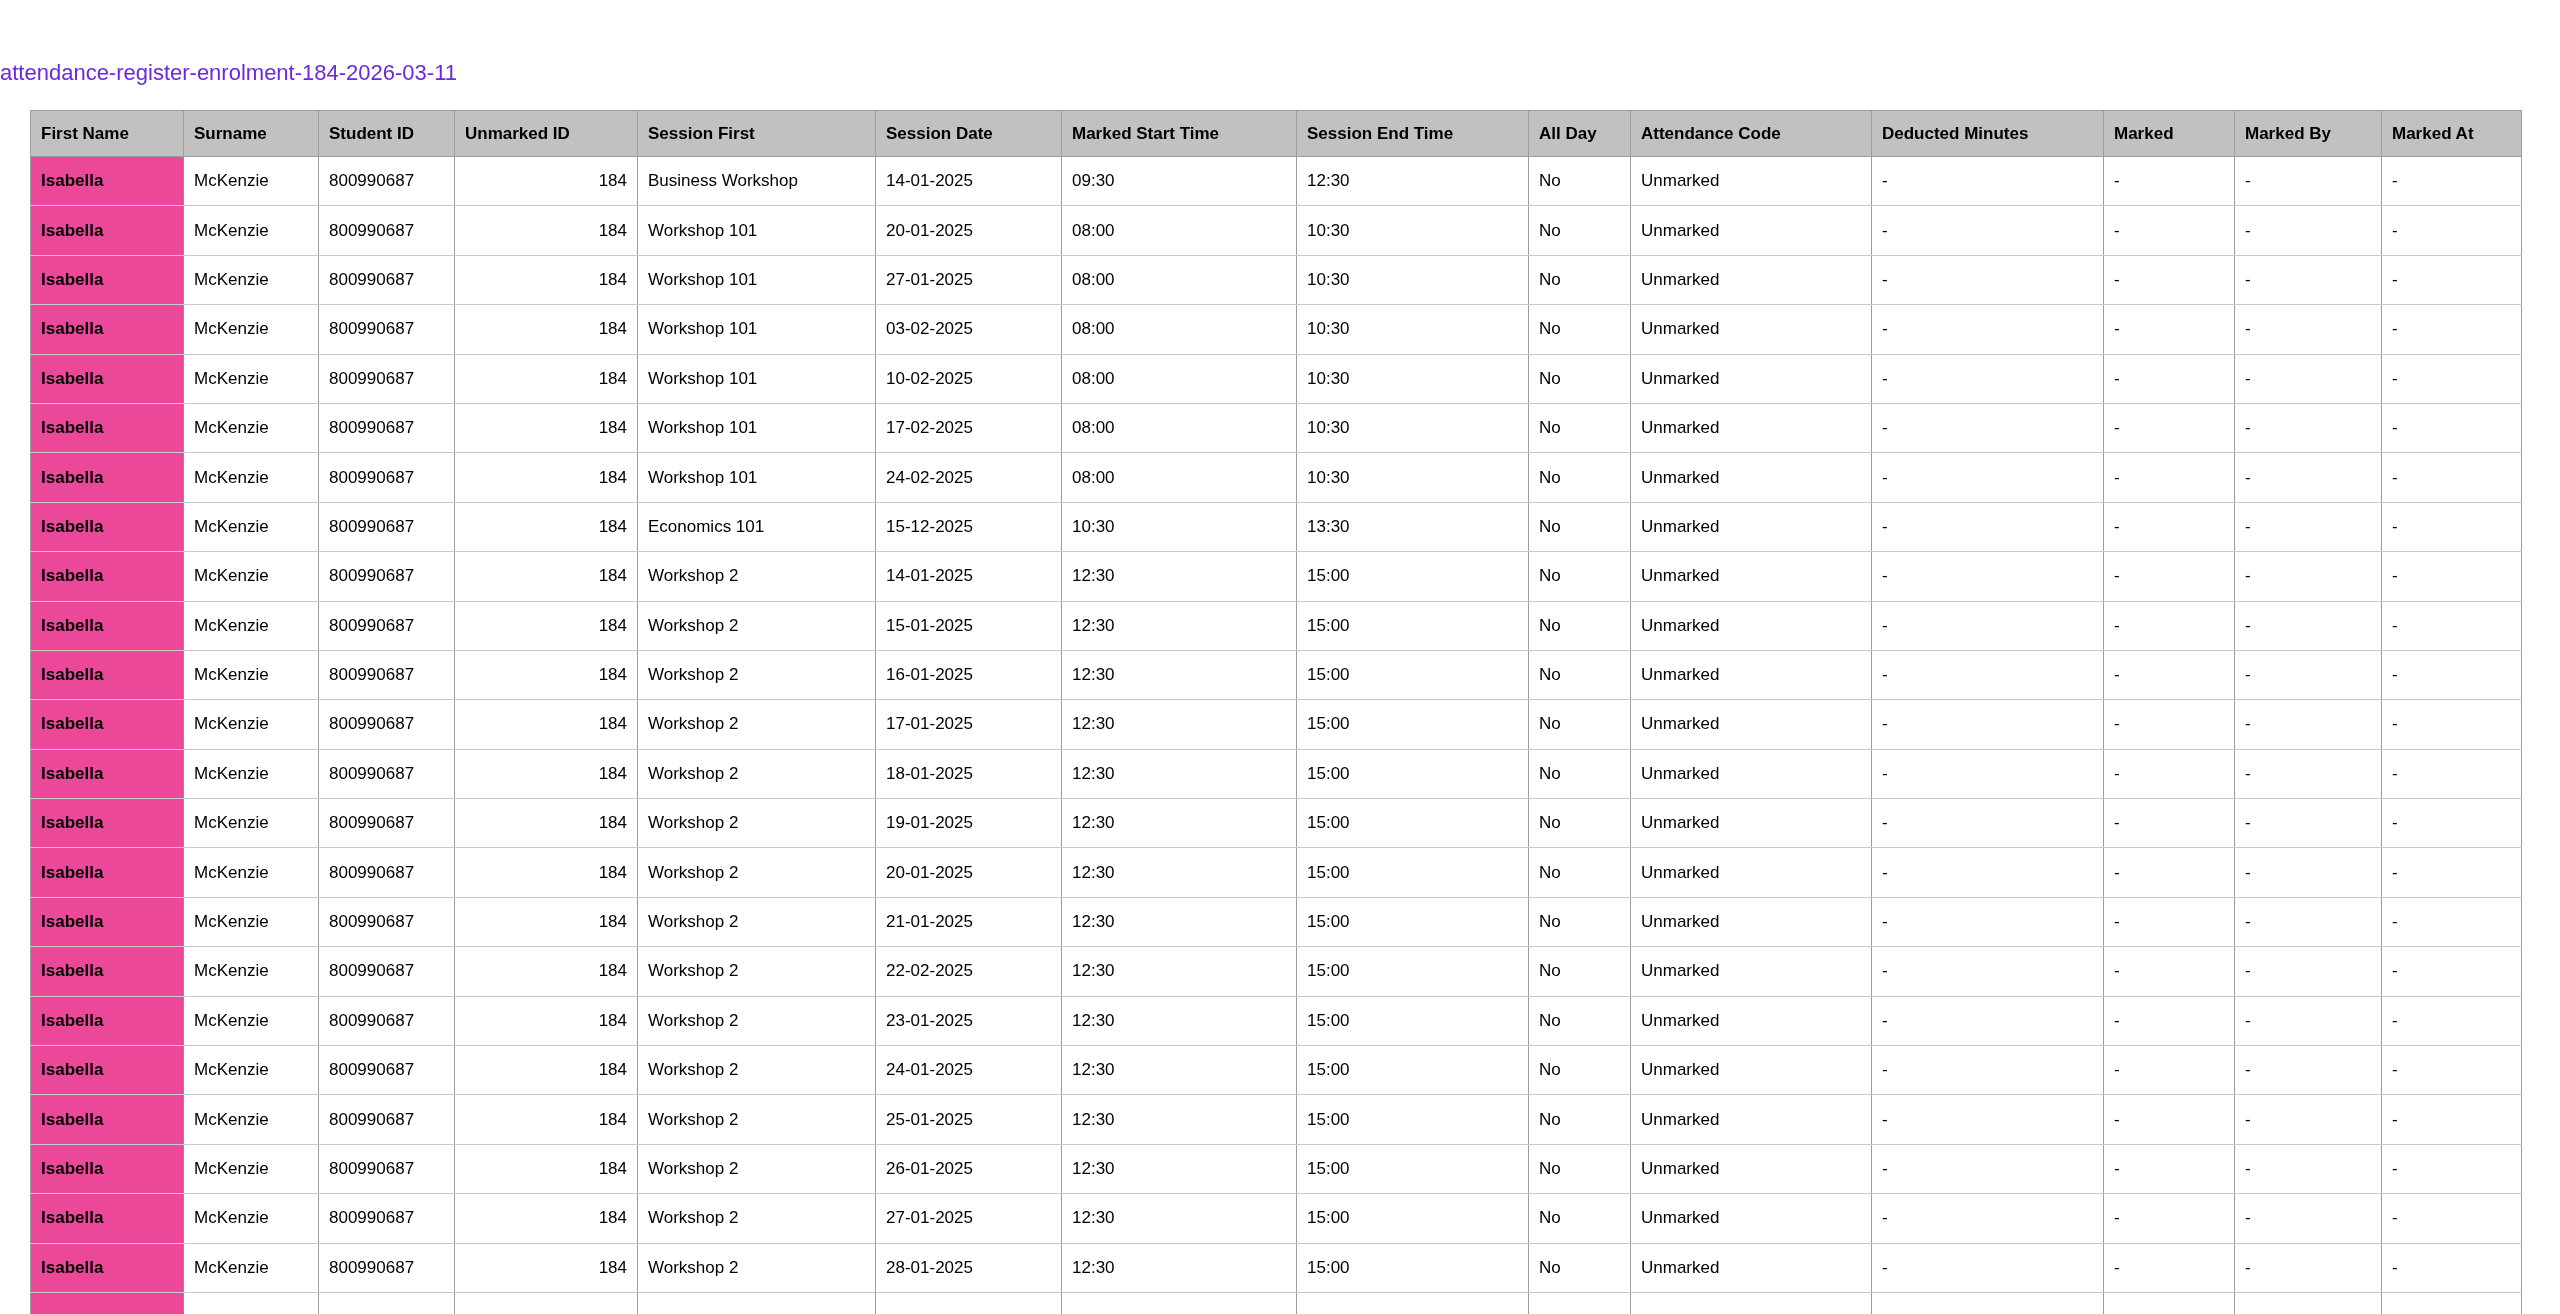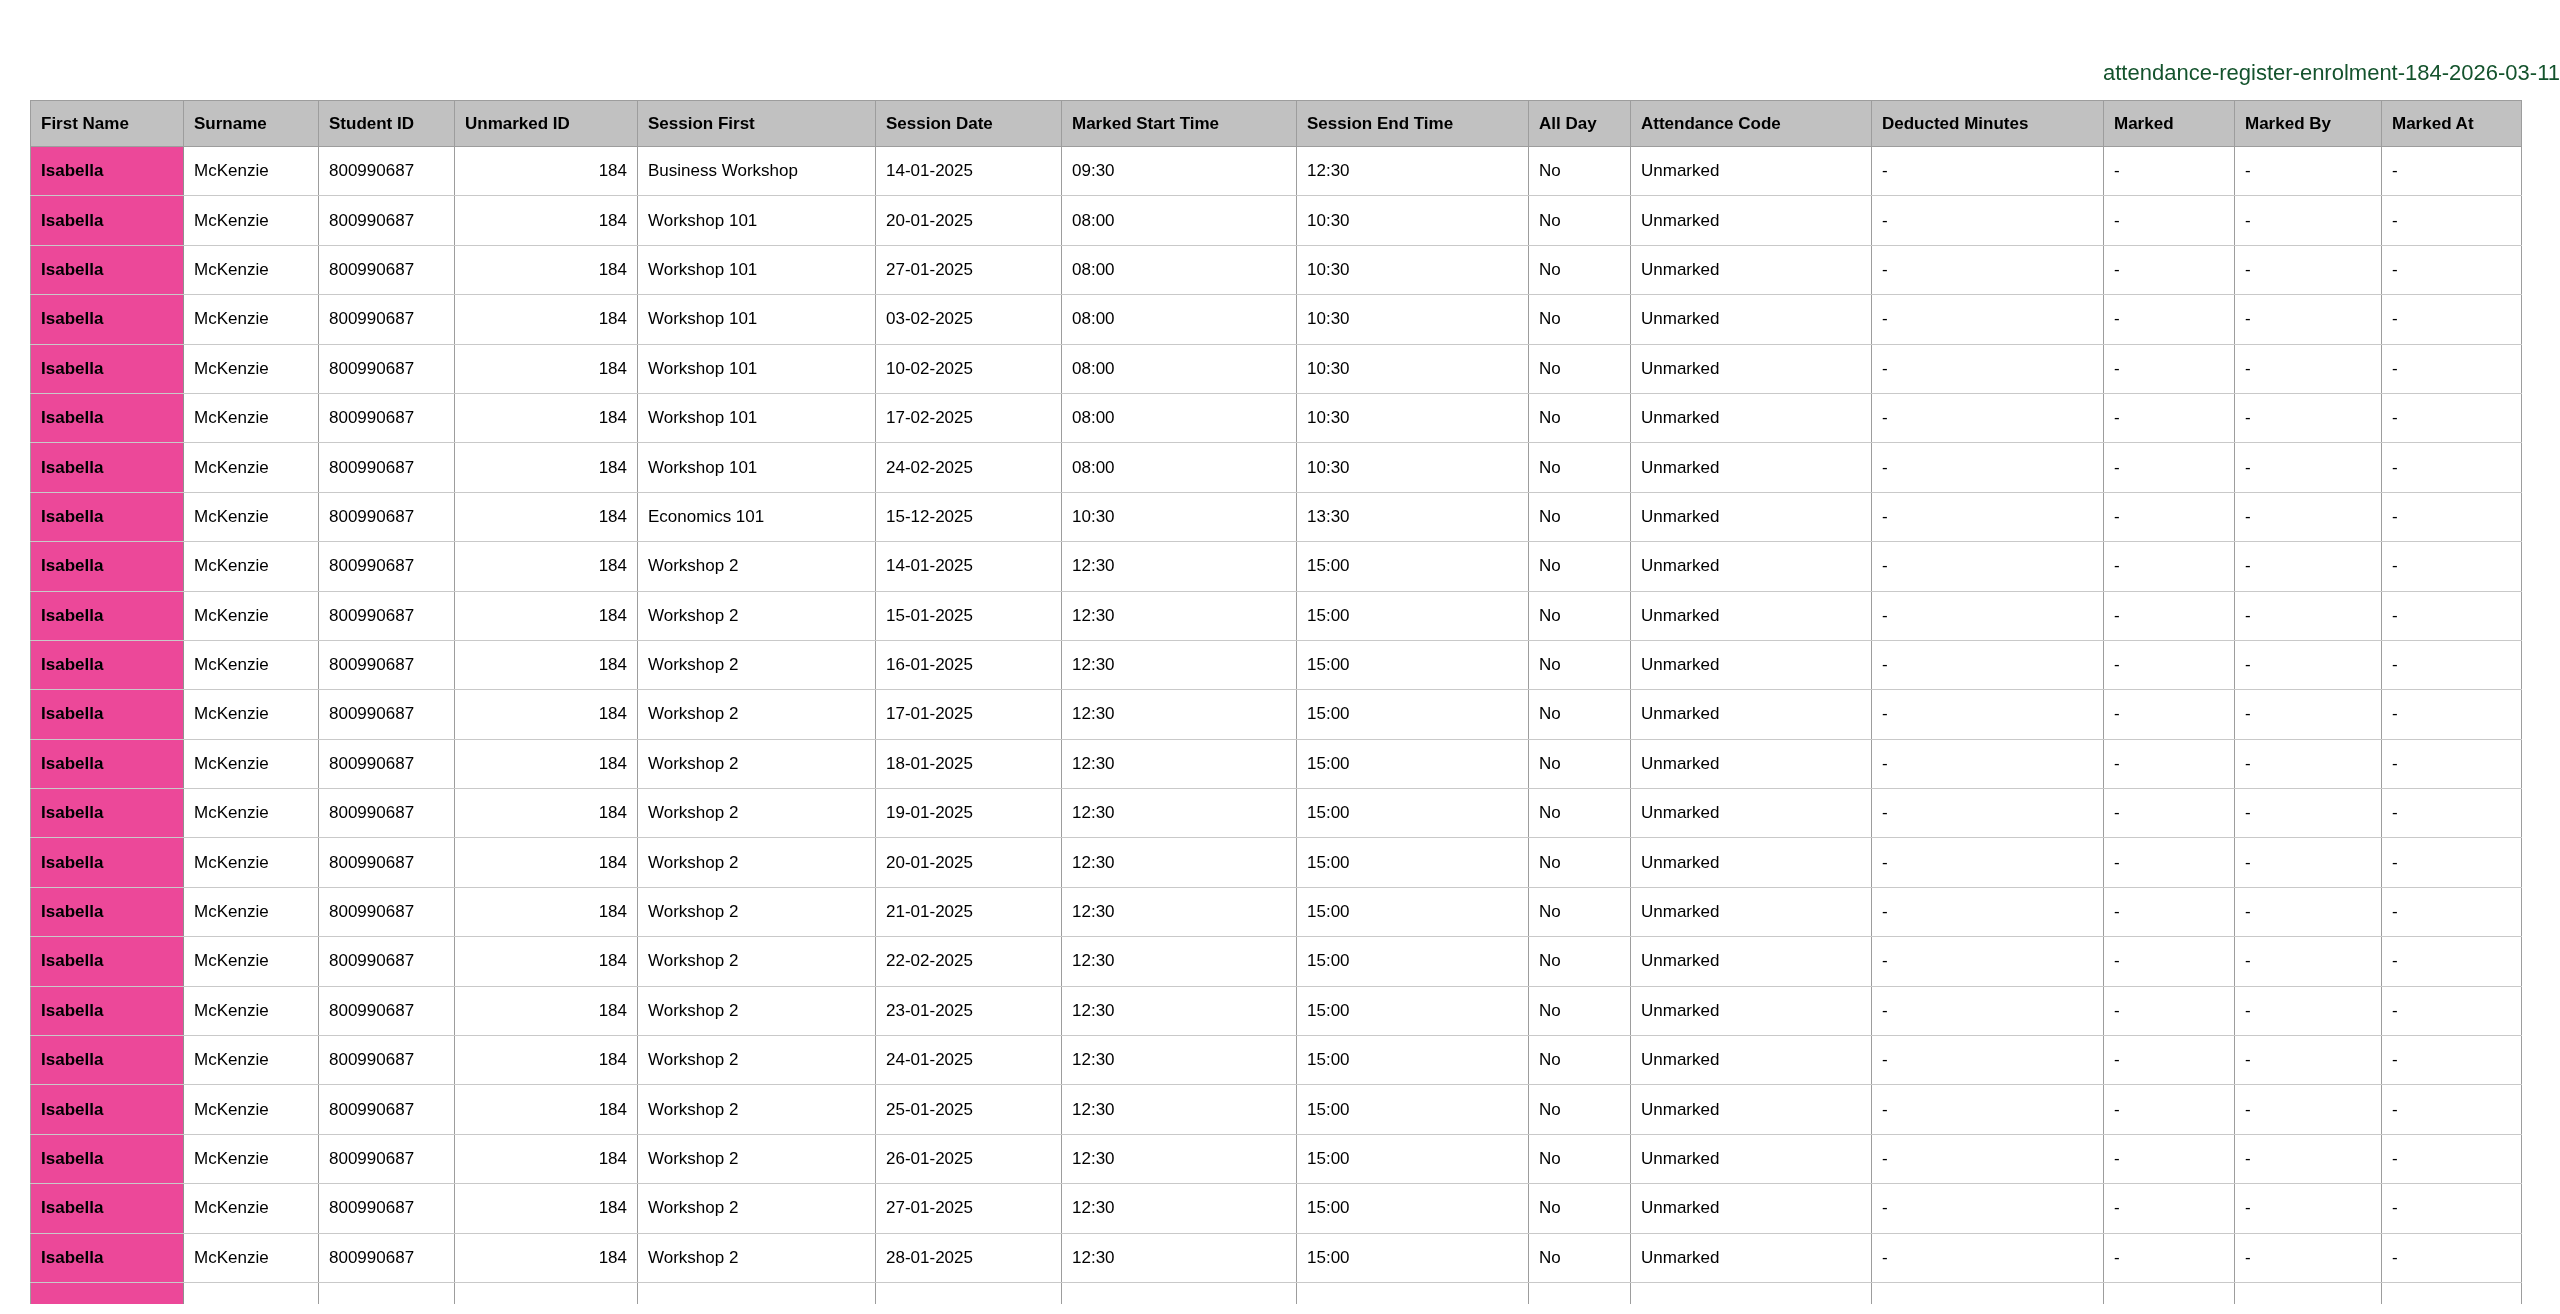--- a/index.html
+++ b/index.html
@@ -13,29 +13,29 @@
     background: #ffffff;
     overflow: hidden;
     font-family: "Liberation Sans", sans-serif;
     color: #000000;
   }
   .doc-title {
     position: absolute;
     top: 59px;
     left: 0;
     width: 2560px;
-    text-align: right;
+    text-align: left;
     font-size: 22px;
     line-height: 27px;
     font-weight: 400;
-    color: #14532d;
+    color: #6d28d9;
   }
   .table-clip {
     position: absolute;
-    top: 100px;
+    top: 110px;
     left: 30px;
     width: 2496px;
     height: 1204px;
     overflow: hidden;
   }
   table.attendance {
     border-collapse: collapse;
     table-layout: fixed;
     width: 2491px;
   }

